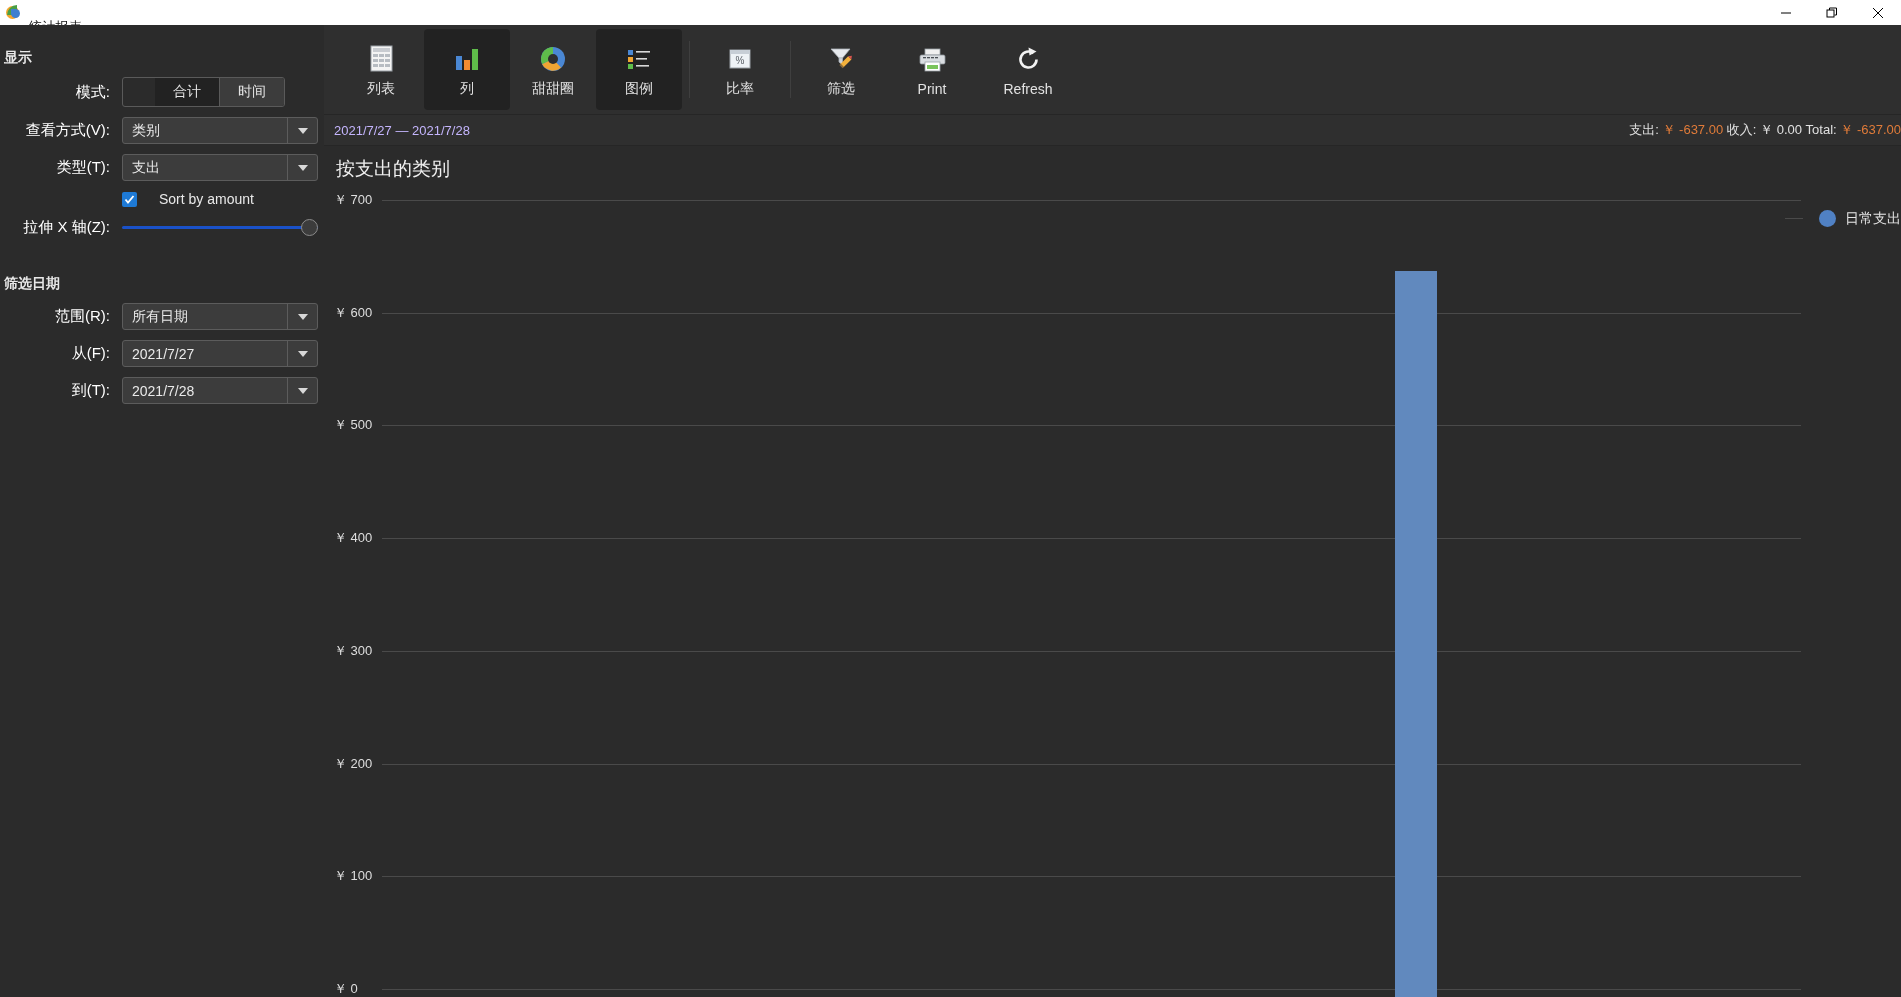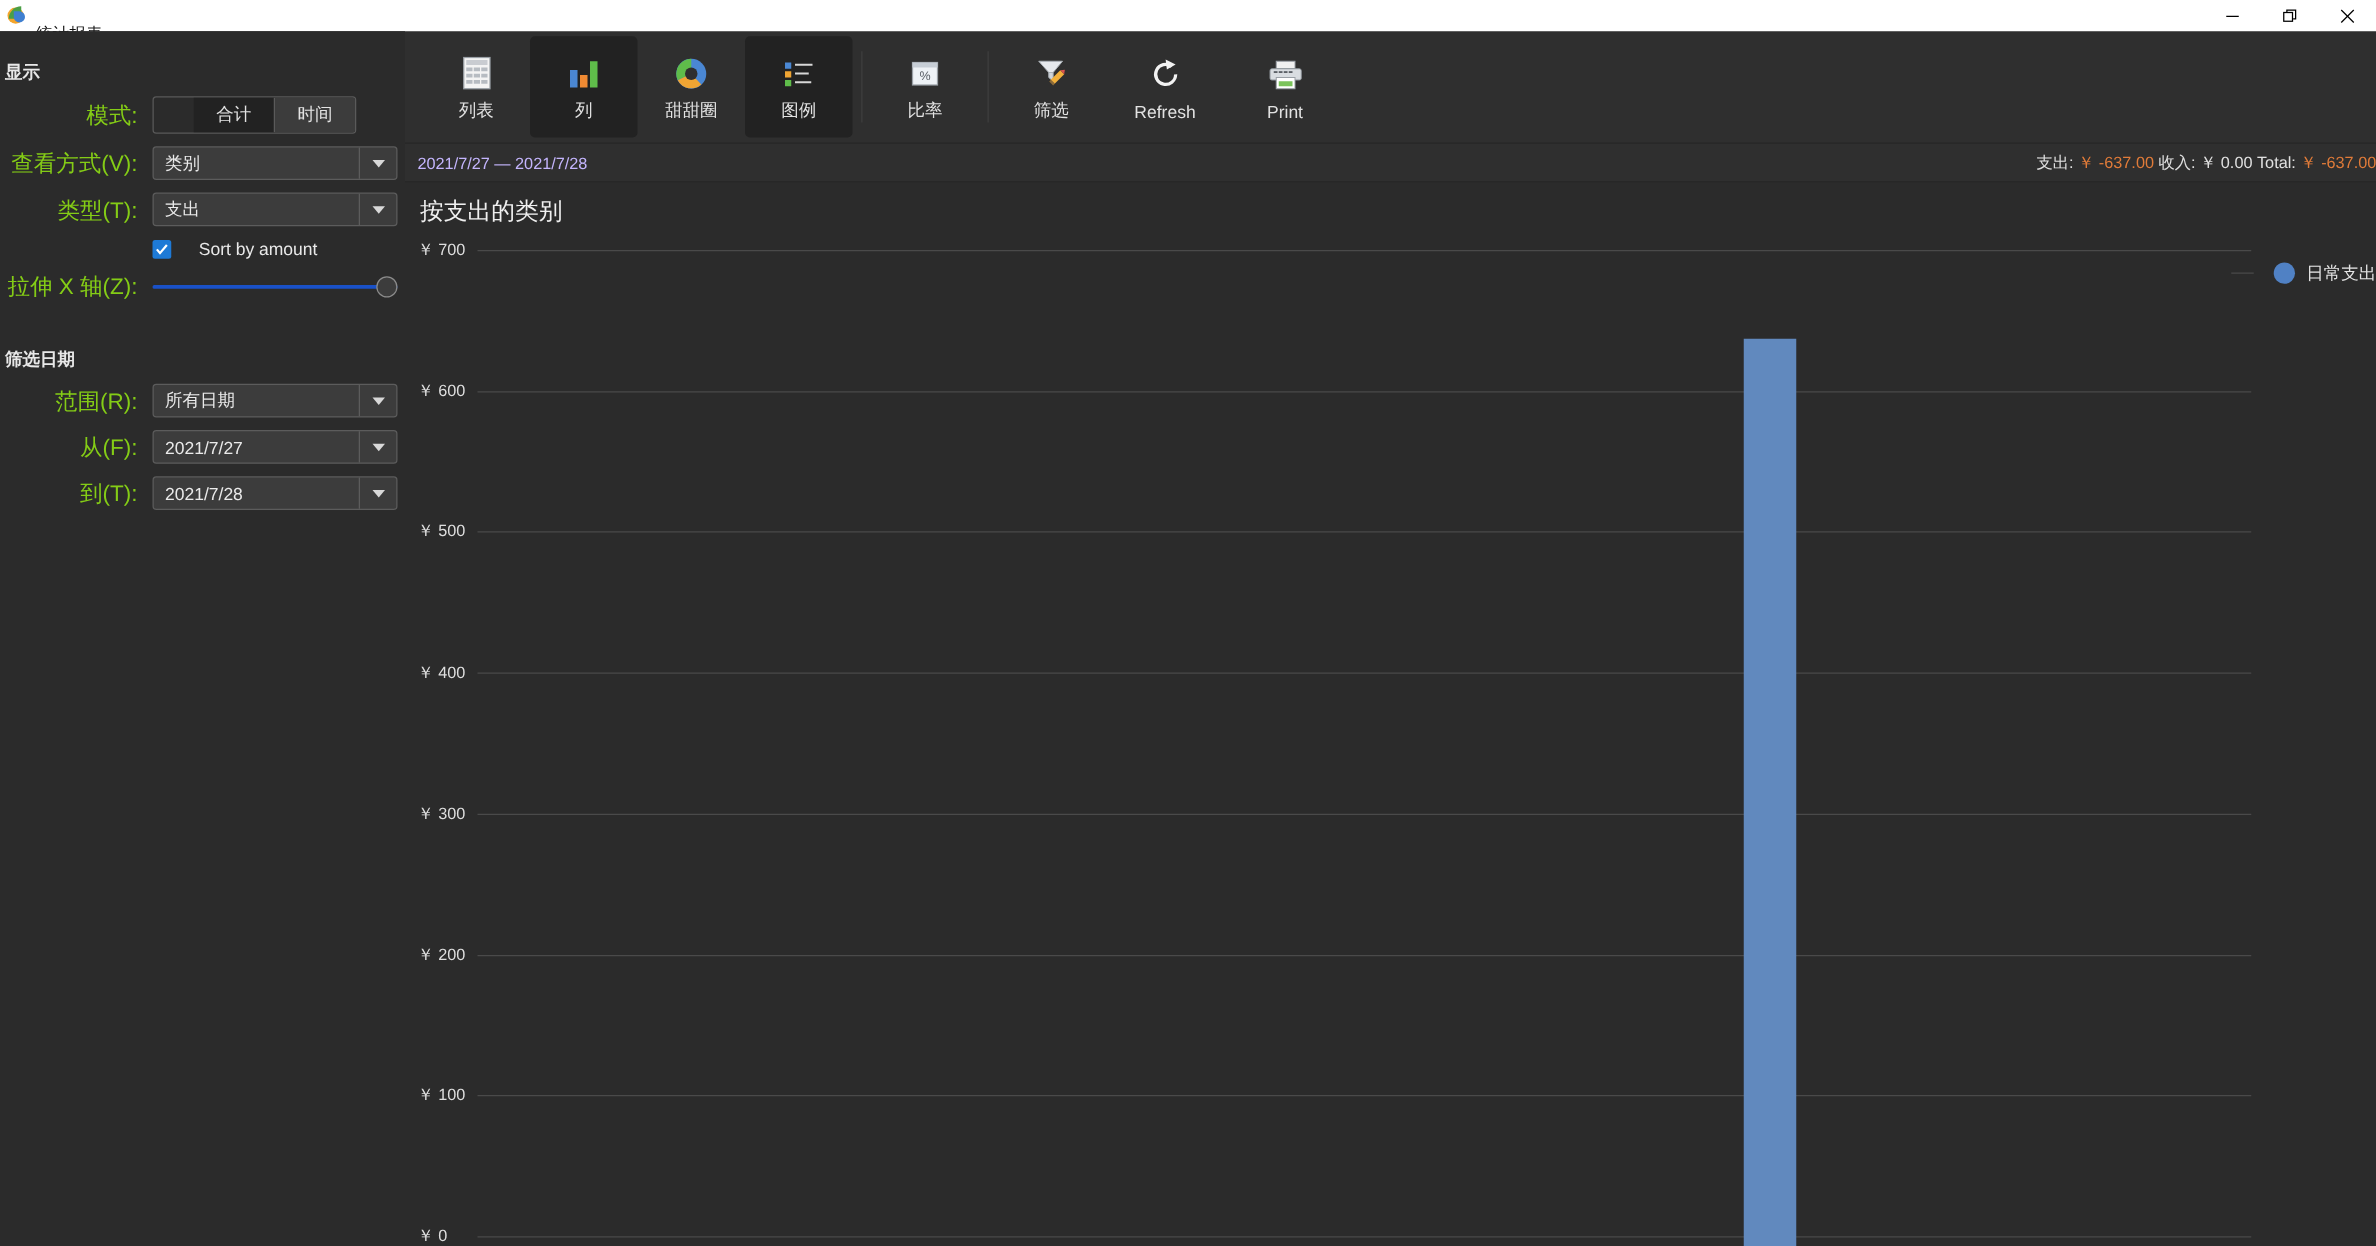--- a/index.html
+++ b/index.html
@@ -24,21 +24,21 @@
   #win-controls div{width:46px;height:25px;display:flex;align-items:center;justify-content:center;color:#000;font-size:13px;}
   #win-controls div svg{display:block;}
 
   
   #body-wrap{display:flex;height:972px;width:1901px;}
 
   
   #sidebar{width:324px;flex:0 0 324px;background:#2b2b2b;position:relative;}
   .group-title{font-size:14px;color:#e8e8e8;padding:24px 0 0 4px;font-weight:bold;}
   .row{display:flex;align-items:center;margin-top:10px;}
-  .row .lbl{width:110px;text-align:right;font-size:18px;color:#84cc16;padding-right:12px;flex:0 0 auto;}
+  .row .lbl{width:110px;text-align:right;font-size:15px;color:#ffffff;padding-right:12px;flex:0 0 auto;}
   .ctl{width:196px;flex:0 0 auto;}
 
   .segmented{display:flex;border:1px solid #5a5a5a;border-radius:3px;overflow:hidden;width:auto;padding-left:32px;}
   .segmented .seg{
     padding:5px 18px;font-size:14px;color:#e3e3e3;background:#3c3c3c;
     border-right:1px solid #5a5a5a;cursor:default;
   }
   .segmented .seg:last-child{border-right:none;}
   .segmented .seg.active{background:#222222;}
 
@@ -313,44 +313,44 @@
               <polygon points="24,15.5 27,17.75 24,20" fill="#d9534f"></polygon>
               <rect x="11.5" y="15.5" width="2" height="4.5" fill="#8a6a3a"></rect>
             </g>
           </svg>
         </div>
         <div class="tlbl">筛选</div>
       </div>
 
       <div class="tbtn" style="width:96px;">
         <div class="tico">
-          <svg width="25" height="25" viewBox="0 0 25 25">
-            <path d="M20.5 12.5 a8 8 0 1 1 -3.1 -6.3" fill="none" stroke="#f2f2f2" stroke-width="2.6"></path>
-            <polygon points="12.5,0.5 20.5,4.5 13.5,8.5" fill="#f2f2f2"></polygon>
-          </svg>
-        </div>
-        <div class="tlbl">Refresh</div>
-      </div>
-
-      <div class="tbtn" style="width:96px;">
-        <div class="tico">
           <svg width="27" height="24" viewBox="0 0 27 24">
             <rect x="6" y="1" width="15" height="6" fill="#f0f0f0" stroke="#9aa0a6" stroke-width="0.8"></rect>
             <rect x="1" y="7" width="25" height="9" rx="1.5" fill="#d9dde1" stroke="#8e949a" stroke-width="0.8"></rect>
             <g fill="#4a4f55">
                 <rect x="4" y="9" width="3" height="1.3"></rect>
                 <rect x="8" y="9" width="3" height="1.3"></rect>
                 <rect x="12" y="9" width="3" height="1.3"></rect>
                 <rect x="16" y="9" width="3" height="1.3"></rect>
               </g>
             <rect x="6" y="14" width="15" height="9" fill="#ffffff" stroke="#9aa0a6" stroke-width="0.8"></rect>
             <rect x="8" y="17" width="11" height="4" fill="#7bc45c"></rect>
           </svg>
         </div>
         <div class="tlbl">Print</div>
+      </div>
+
+      <div class="tbtn" style="width:96px;">
+        <div class="tico">
+          <svg width="25" height="25" viewBox="0 0 25 25">
+            <path d="M20.5 12.5 a8 8 0 1 1 -3.1 -6.3" fill="none" stroke="#f2f2f2" stroke-width="2.6"></path>
+            <polygon points="12.5,0.5 20.5,4.5 13.5,8.5" fill="#f2f2f2"></polygon>
+          </svg>
+        </div>
+        <div class="tlbl">Refresh</div>
       </div>
 
     </div>
 
     <div id="statusbar">
       <span id="daterange">2021/7/27 — 2021/7/28</span>
       <span id="totals">
         <span class="lab">支出:</span>
         <span class="neg">￥ -637.00</span>
         <span class="lab">收入:</span>

